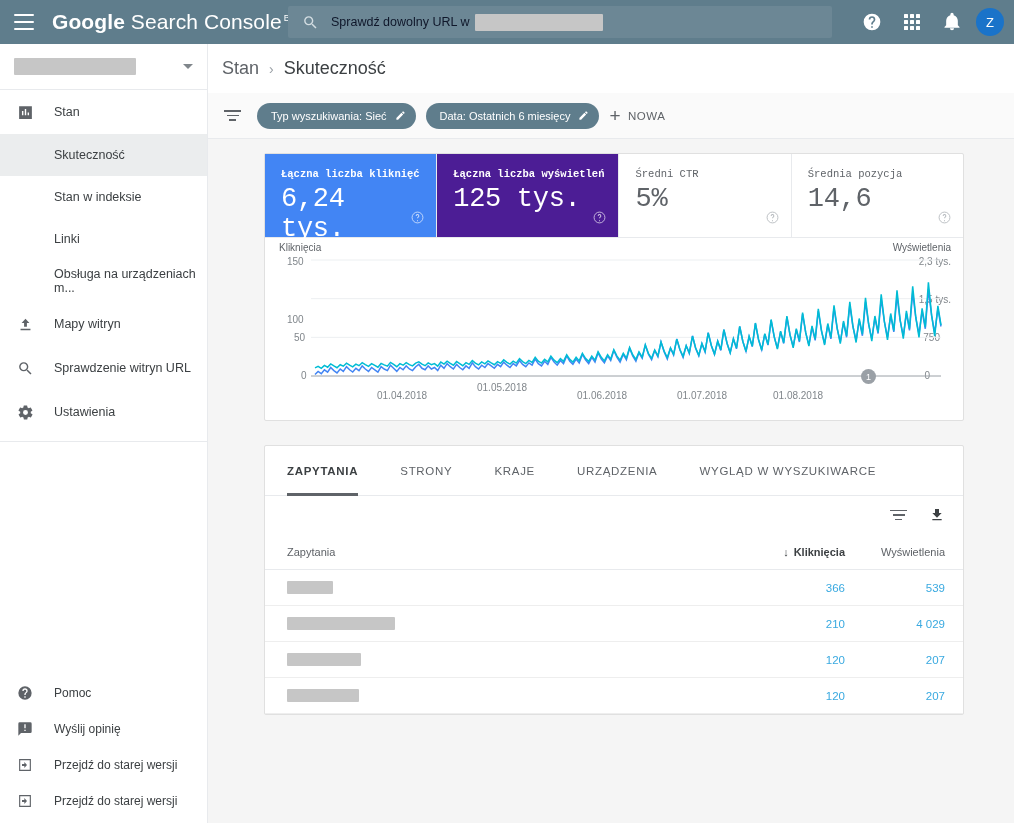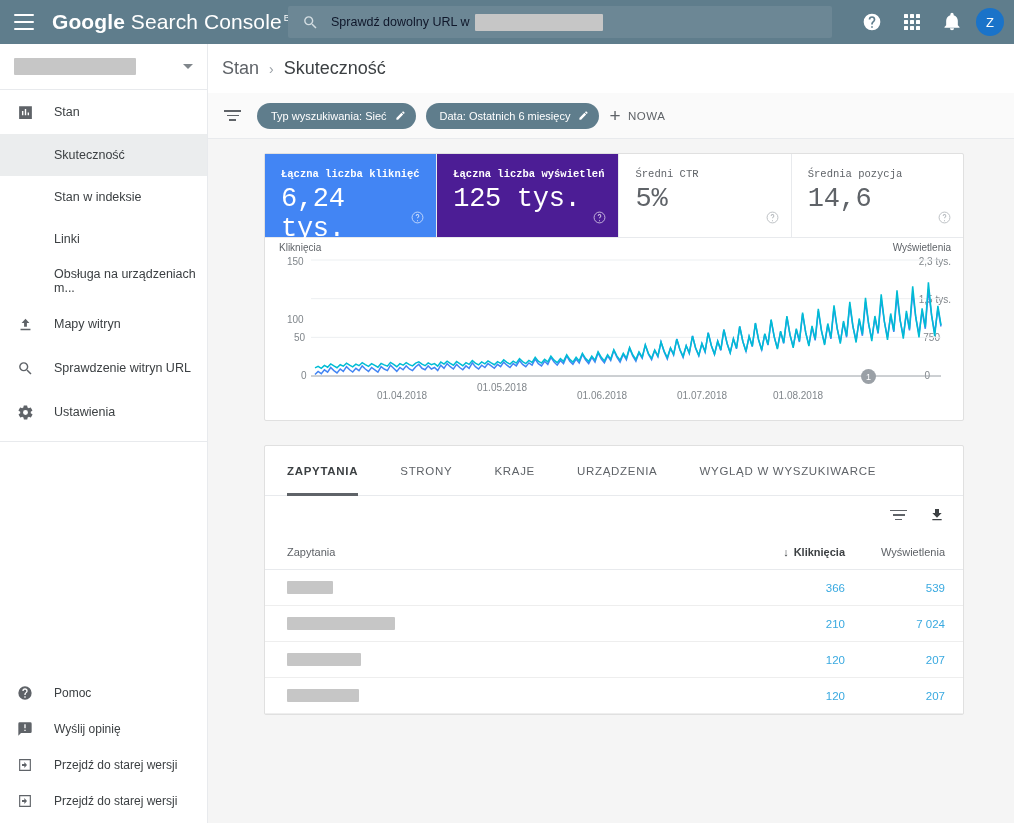--- a/index.html
+++ b/index.html
@@ -449,21 +449,21 @@
 
       <div id="table-body">
           <div class="row">
             <span class="q"><span class="redact" style="width:46px;"></span></span>
             <span class="n">366</span>
             <span class="n">539</span>
           </div>
           <div class="row">
             <span class="q"><span class="redact" style="width:108px;"></span></span>
             <span class="n">210</span>
-            <span class="n">7 024</span>
+            <span class="n">4 029</span>
           </div>
           <div class="row">
             <span class="q"><span class="redact" style="width:74px;"></span></span>
             <span class="n">120</span>
             <span class="n">207</span>
           </div>
           <div class="row">
             <span class="q"><span class="redact" style="width:72px;"></span></span>
             <span class="n">120</span>
             <span class="n">207</span>

